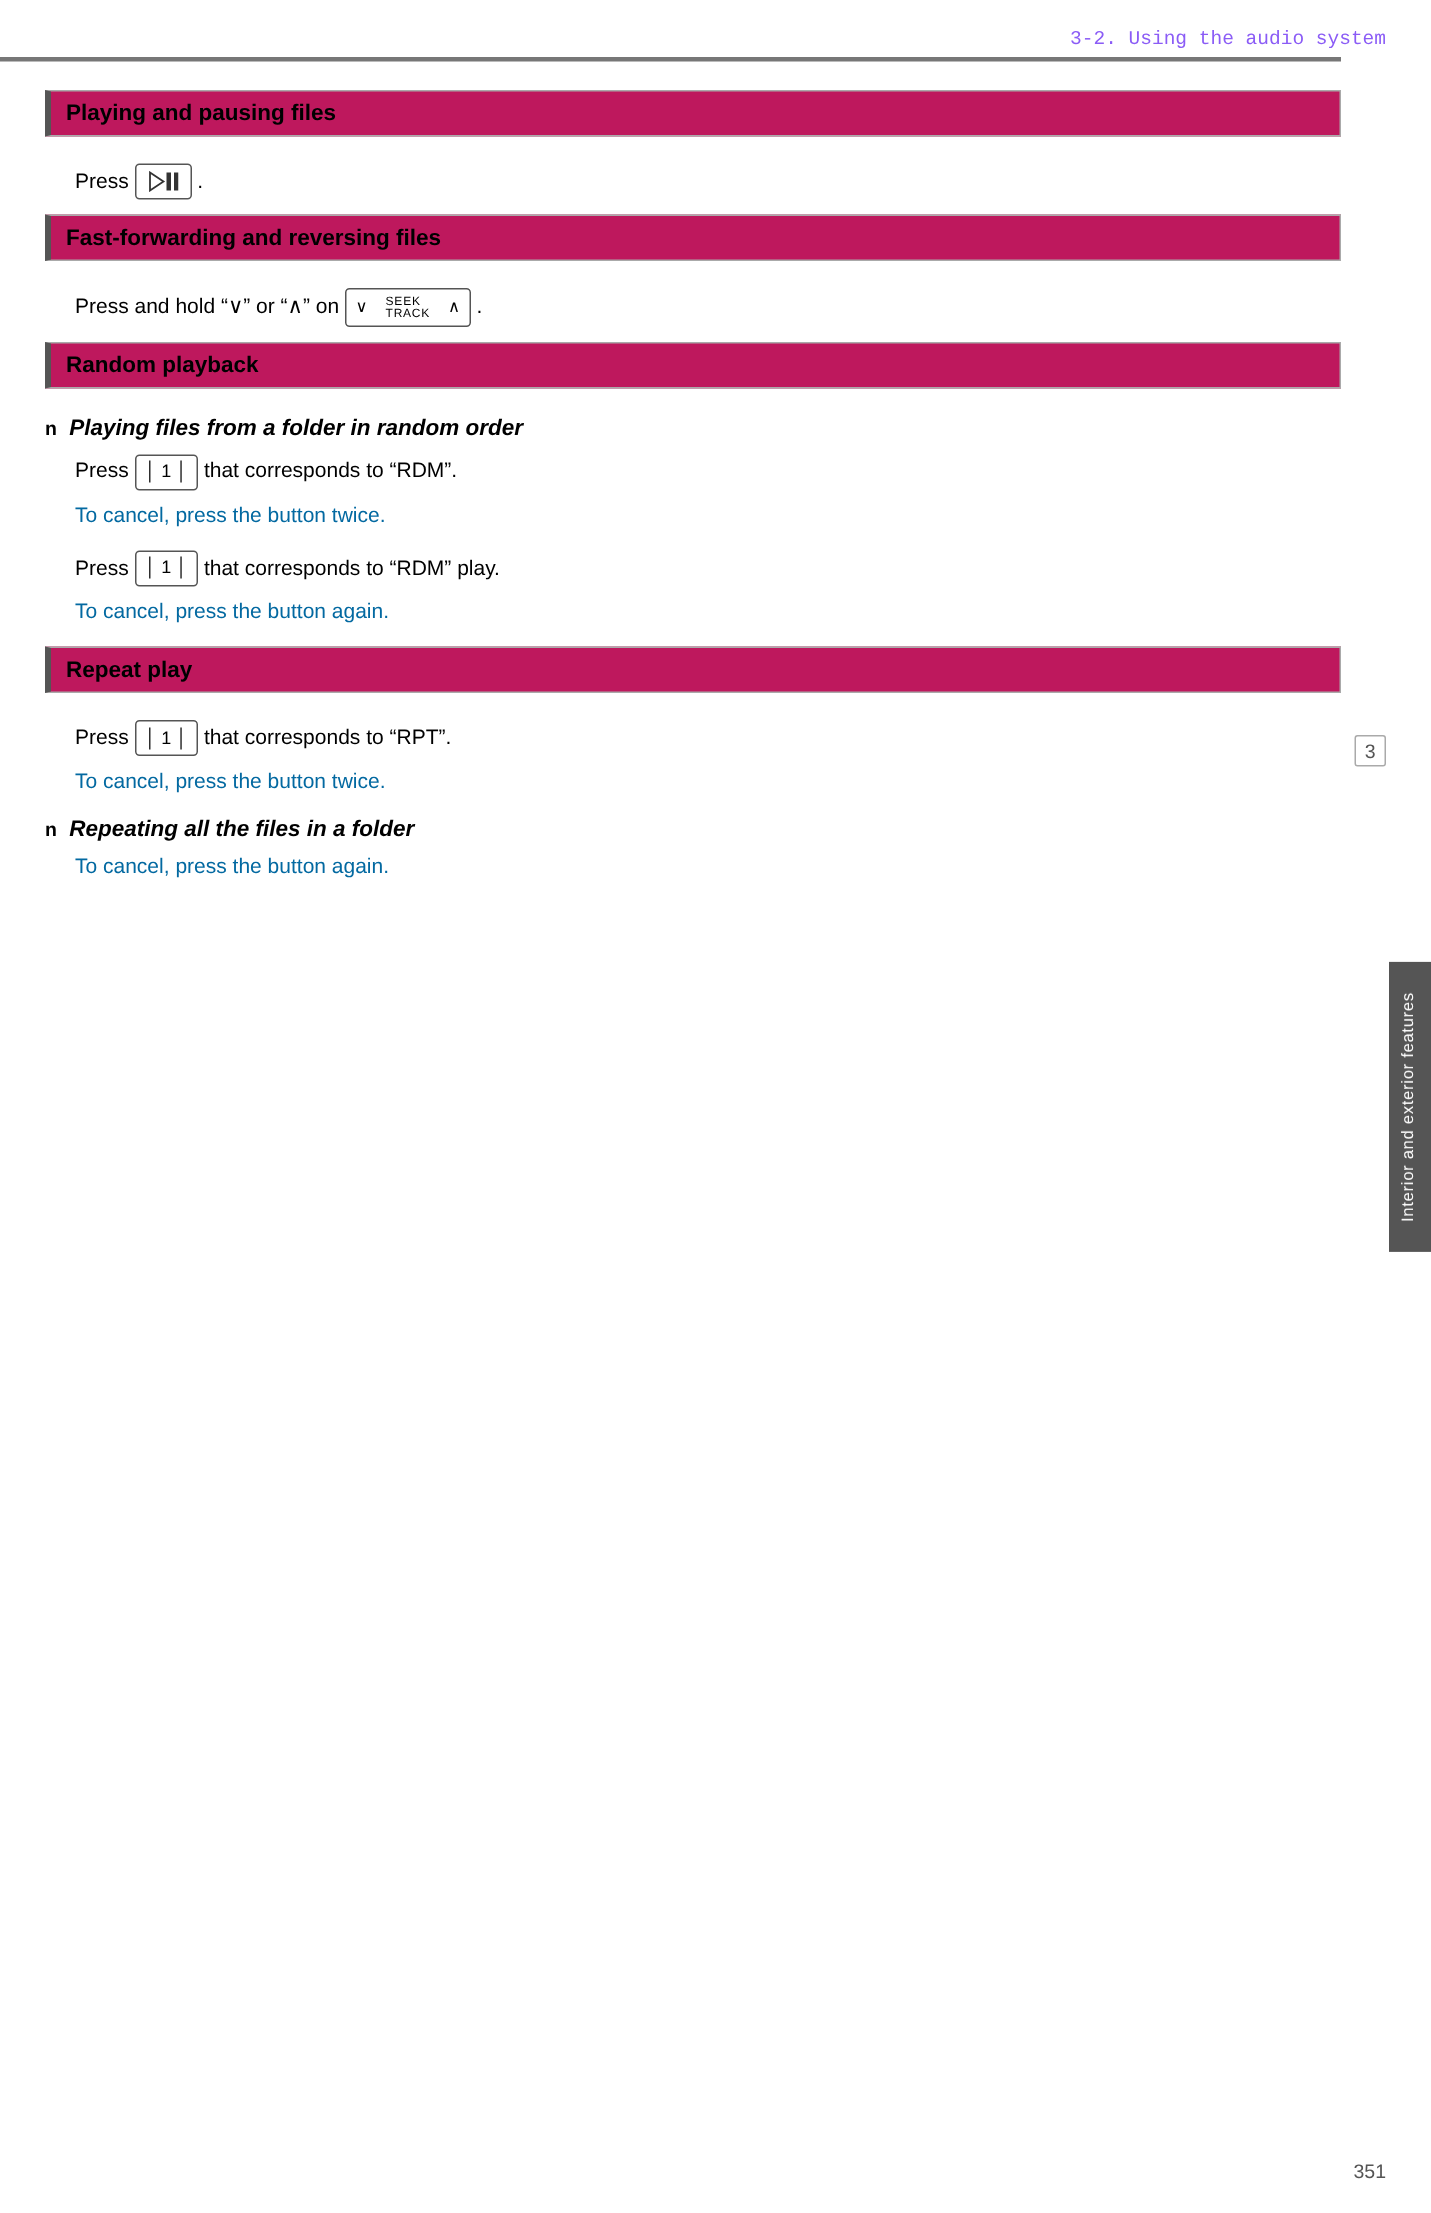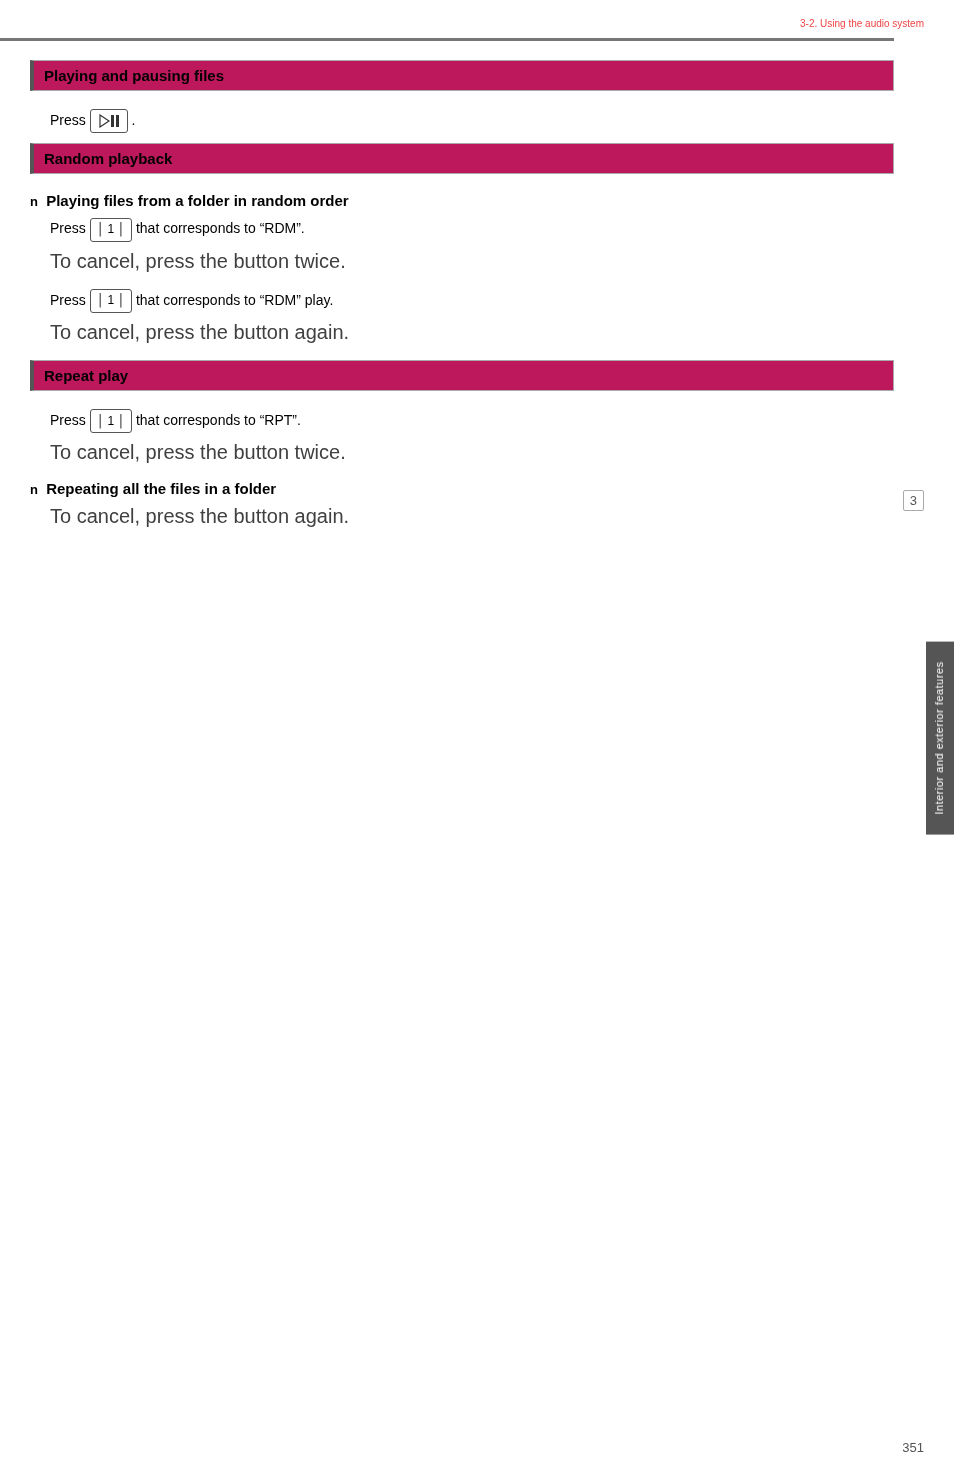--- a/index.html
+++ b/index.html
@@ -41,22 +41,23 @@
       border: 1px solid #aaa;
       padding: 2px 6px;
       border-radius: 2px;
     }
 
     
     .header {
       position: absolute;
       top: 18px;
       right: 30px;
-      font-size: 10px;
-      color: #ef4444;
+      font-size: 13px;
+      color: #8b5cf6;
+      font-family: Liberation Mono, monospace;
     }
 
     .header-line {
       border-bottom: 3px solid #777;
       margin: 0 30px 0 0;
       position: absolute;
       top: 38px;
       left: 0;
       right: 30px;
     }
@@ -84,40 +85,41 @@
     }
 
     
     .subsection {
       margin: 14px 0 8px 0;
     }
 
     .subsection-title {
       font-weight: bold;
       font-size: 15px;
+      font-style: italic;
     }
 
     .n-label {
       font-weight: bold;
       font-size: 13px;
       color: #000;
       margin-right: 4px;
     }
 
     
     .content-para {
       margin: 8px 0 8px 20px;
       line-height: 1.6;
       font-size: 14px;
     }
 
     .sub-note {
       margin: 4px 0 4px 20px;
-      font-size: 20px;
-      color: #404040;
+      font-size: 14px;
+      color: #0369a1;
     }
 
     
     .btn-icon {
       display: inline-flex;
       align-items: center;
       justify-content: center;
       border: 1px solid #555;
       border-radius: 3px;
       padding: 2px 6px;
@@ -220,20 +222,38 @@
           <polygon points="1,1 1,13 10,7" fill="none" stroke="#333" stroke-width="1.2"></polygon>
 
           <rect x="12" y="1" width="3" height="12" fill="#333"></rect>
           <rect x="17" y="1" width="3" height="12" fill="#333"></rect>
         </svg>
       </span>
       <span> .</span>
     </div>
   </div>
 
+  <div class="section-group">
+    <div class="section-box">
+      <span class="section-title">Fast-forwarding and reversing files</span>
+    </div>
+    <div class="content-para">
+      <span>Press and hold “∨” or “∧” on </span>
+      <span class="btn-seek">
+        <span class="seek-inner">
+          <span class="seek-arrows">
+            <span>∨</span>
+            <span class="seek-label">SEEK<br>TRACK</span>
+            <span>∧</span>
+          </span>
+        </span>
+      </span>
+      <span>.</span>
+    </div>
+  </div>
 
   <div class="section-group">
     <div class="section-box">
       <span class="section-title">Random playback</span>
     </div>
 
     <div class="subsection-block">
       <div class="subsection">
         <span class="n-label">n</span>
         <span class="subsection-title">Playing files from a folder in random order</span>

